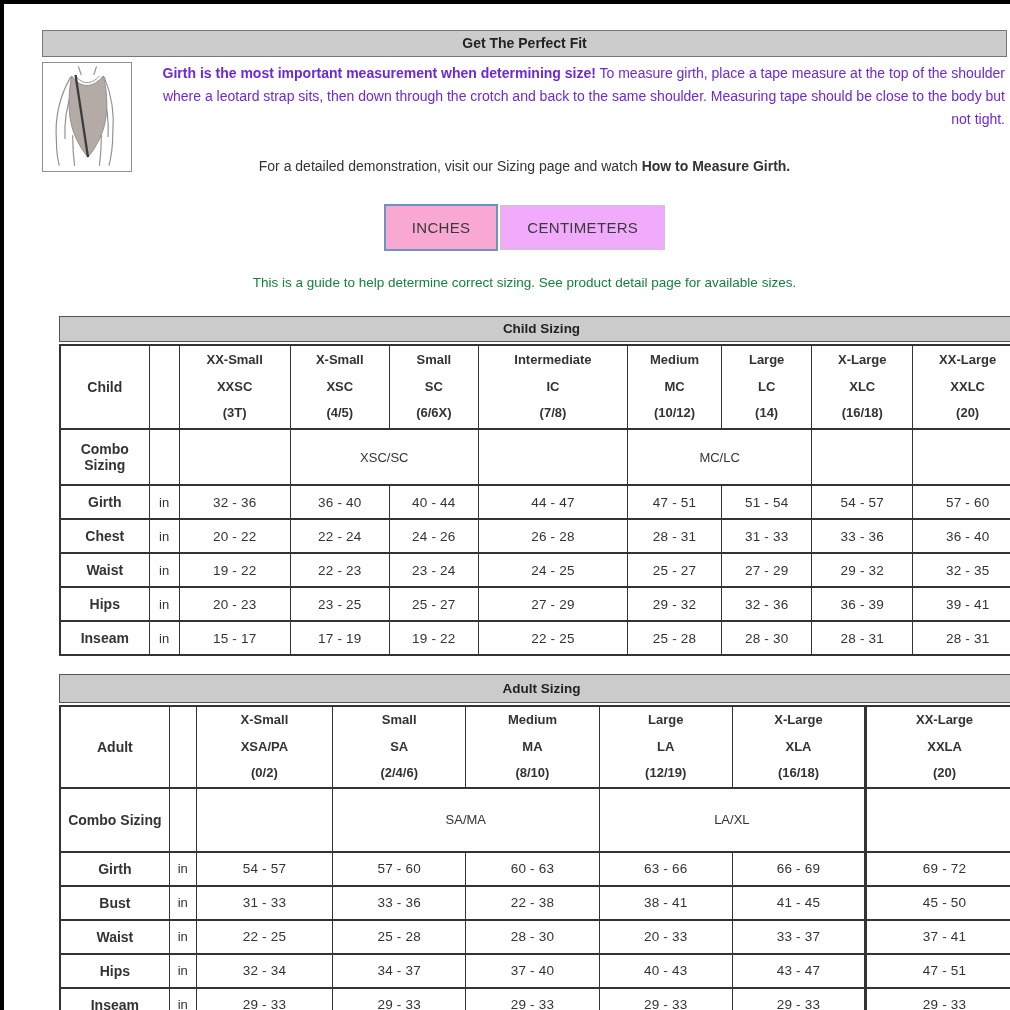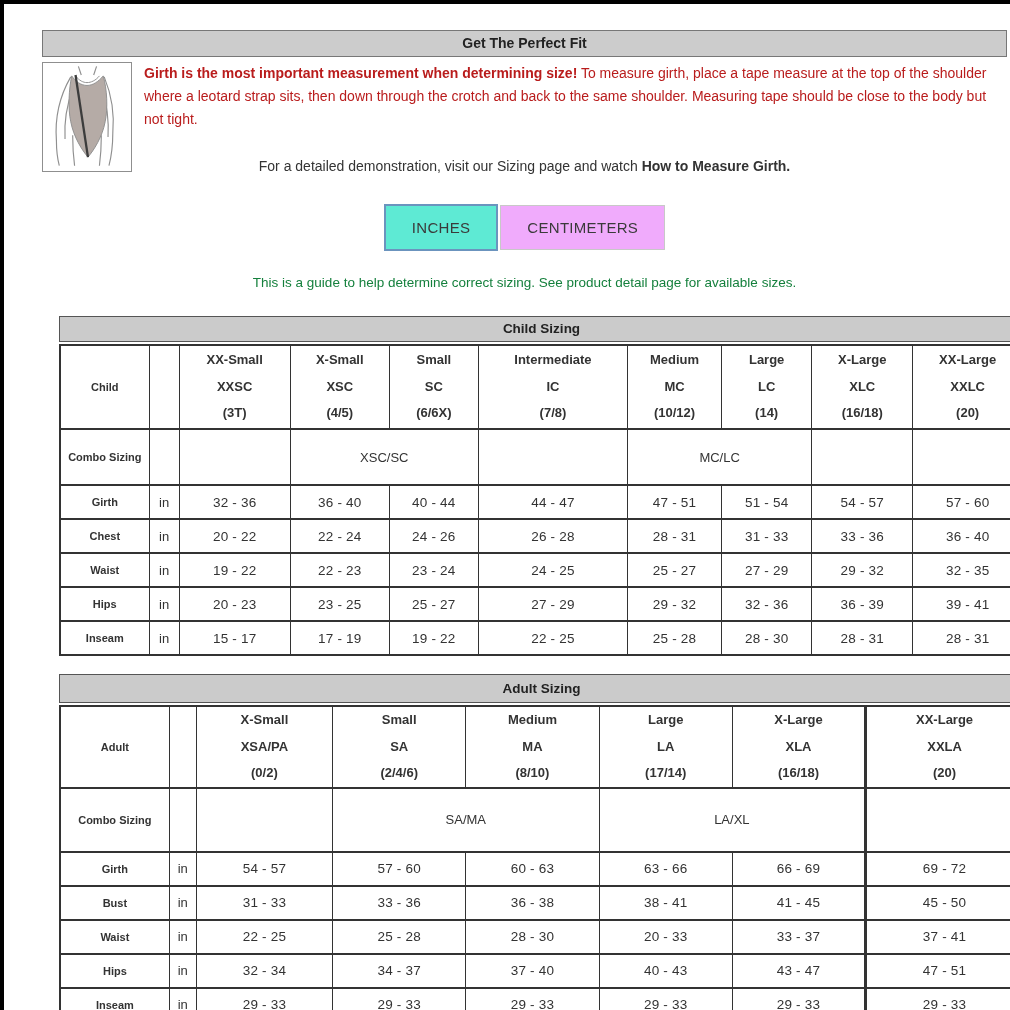--- a/index.html
+++ b/index.html
@@ -24,34 +24,34 @@
   }
 
   .intro-row { display: flex; margin-top: 5px; }
   .leotard-box {
     width: 90px; height: 110px; flex: 0 0 90px;
     border: 1px solid #8f8f8f; background: #ffffff;
     display: flex; align-items: center; justify-content: center;
   }
   .intro-text {
     flex: 1; margin: 0 0 0 10px; padding: 0 2px;
-    text-align: left; font-size: 14px; line-height: 1.65; color: #b91c1c;
+    text-align: right; font-size: 14px; line-height: 1.65; color: #6d28d9;
   }
   .demo-line {
     margin: -14px 0 0 0; text-align: center; font-size: 14px; color: #333333;
   }
 
   .unit-buttons { margin-top: 30px; text-align: center; }
   .unit-btn {
     font-family: "Liberation Sans", "DejaVu Sans", sans-serif;
     font-size: 15px; color: #3a3a3a; letter-spacing: 0.3px;
     padding: 13px 26px; cursor: pointer; vertical-align: middle;
   }
   .unit-btn.active {
-    background: #5eead4; border: 2px solid #6b94be; margin-right: 2px;
+    background: #f9a8d4; border: 2px solid #6b94be; margin-right: 2px;
   }
   .unit-btn.inactive {
     background: #f0abfc; border: 1px solid #c8c8c8;
   }
 
   .guide-note { margin: 24px 0 0 0; text-align: center; font-size: 13.5px; color: #15803d; }
 
   .table-block { width: 965px; padding-left: 17px; }
   #child-table-mount { margin-top: 26px; }
   #adult-table-mount { margin-top: 18px; }
@@ -64,21 +64,21 @@
     width: 965px; table-layout: fixed; border-collapse: collapse;
     border: 2px solid #333333; background: #ffffff;
   }
   table.size-table th, table.size-table td {
     border: 1px solid #333333;
     border-top-width: 2px; border-bottom-width: 2px;
     text-align: center; vertical-align: middle;
     padding: 0 2px; overflow: hidden;
     font-size: 13px; font-weight: normal; color: #333333;
   }
-  table.size-table .rowlabel { font-weight: bold; font-size: 11px; }
+  table.size-table .rowlabel { font-weight: bold; font-size: 14px; }
   table.size-table .colhead  { font-weight: bold; font-size: 13px; line-height: 2.05; }
   table.size-table .unitcol  { font-size: 13px; }
   table.size-table .val      { font-size: 13.5px; letter-spacing: 0.2px; }
   table.size-table .combo    { font-size: 13px; }
   table.size-table .thick-left { border-left-width: 3px; }
 </style>
 </head>
 <body>
 
 <div class="frame">
@@ -278,21 +278,21 @@
                 <div>(2/4/6)</div>
               </th>
               <th class="colhead">
                 <div>Medium</div>
                 <div>MA</div>
                 <div>(8/10)</div>
               </th>
               <th class="colhead">
                 <div>Large</div>
                 <div>LA</div>
-                <div>(17/14)</div>
+                <div>(12/19)</div>
               </th>
               <th class="colhead">
                 <div>X-Large</div>
                 <div>XLA</div>
                 <div>(16/18)</div>
               </th>
               <th class="colhead thick-left">
                 <div>XX-Large</div>
                 <div>XXLA</div>
                 <div>(20)</div>
@@ -314,21 +314,21 @@
               <td class="val">60 - 63</td>
               <td class="val">63 - 66</td>
               <td class="val">66 - 69</td>
               <td class="val thick-left">69 - 72</td>
             </tr>
             <tr style="height: 34px; margin-top: 44px;">
               <th class="rowlabel">Bust</th>
               <td class="unitcol">in</td>
               <td class="val">31 - 33</td>
               <td class="val">33 - 36</td>
-              <td class="val">36 - 38</td>
+              <td class="val">22 - 38</td>
               <td class="val">38 - 41</td>
               <td class="val">41 - 45</td>
               <td class="val thick-left">45 - 50</td>
             </tr>
             <tr style="height: 34px;">
               <th class="rowlabel">Waist</th>
               <td class="unitcol">in</td>
               <td class="val">22 - 25</td>
               <td class="val">25 - 28</td>
               <td class="val">28 - 30</td>

